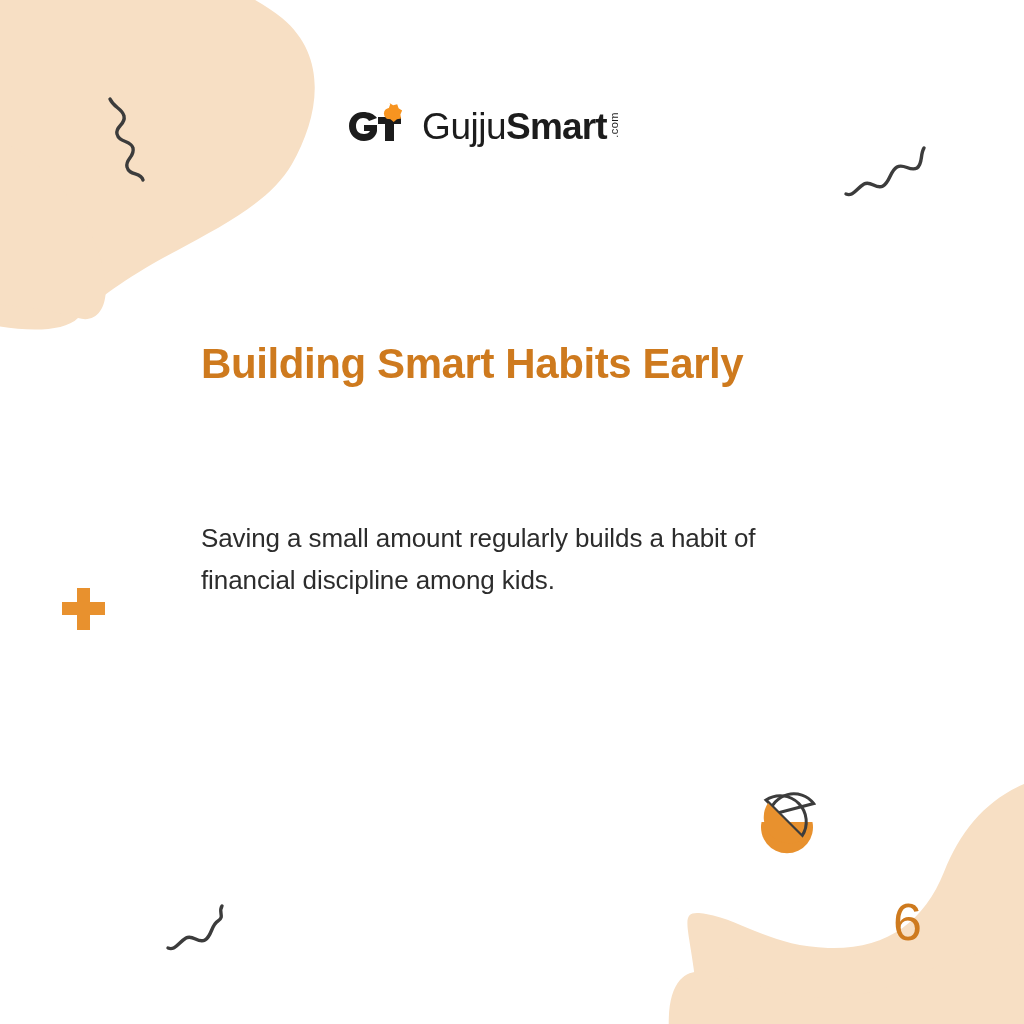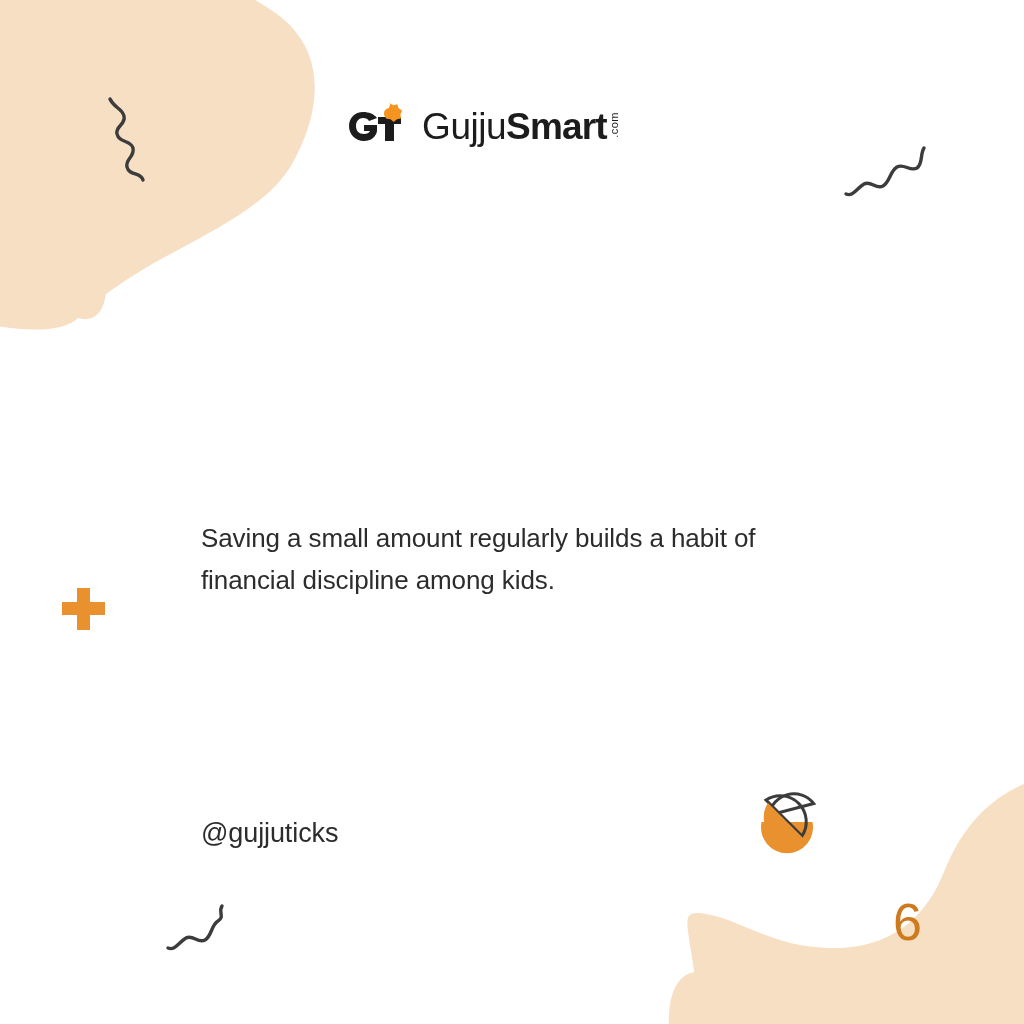--- a/index.html
+++ b/index.html
@@ -223,20 +223,20 @@
         <circle cx="48.5" cy="10.5" r="5.6" fill="#F79420"></circle>
       </svg>
       <div class="logo-text">
         <span class="logo-gujju">Gujju</span>
         <span class="logo-ticks">Smart</span>
         <span class="logo-com">.com</span>
       </div>
     </div>
   </div>
 
+  <h1 class="headline">Building Smart Habits Early</h1>
 
   <p class="body-copy">Saving a small amount regularly builds a habit of financial discipline among kids.</p>
 
-  <div class="handle">@gujjuticks</div>
 
   <div class="page-number">6</div>
 
 </div>
 
 </body></html>

